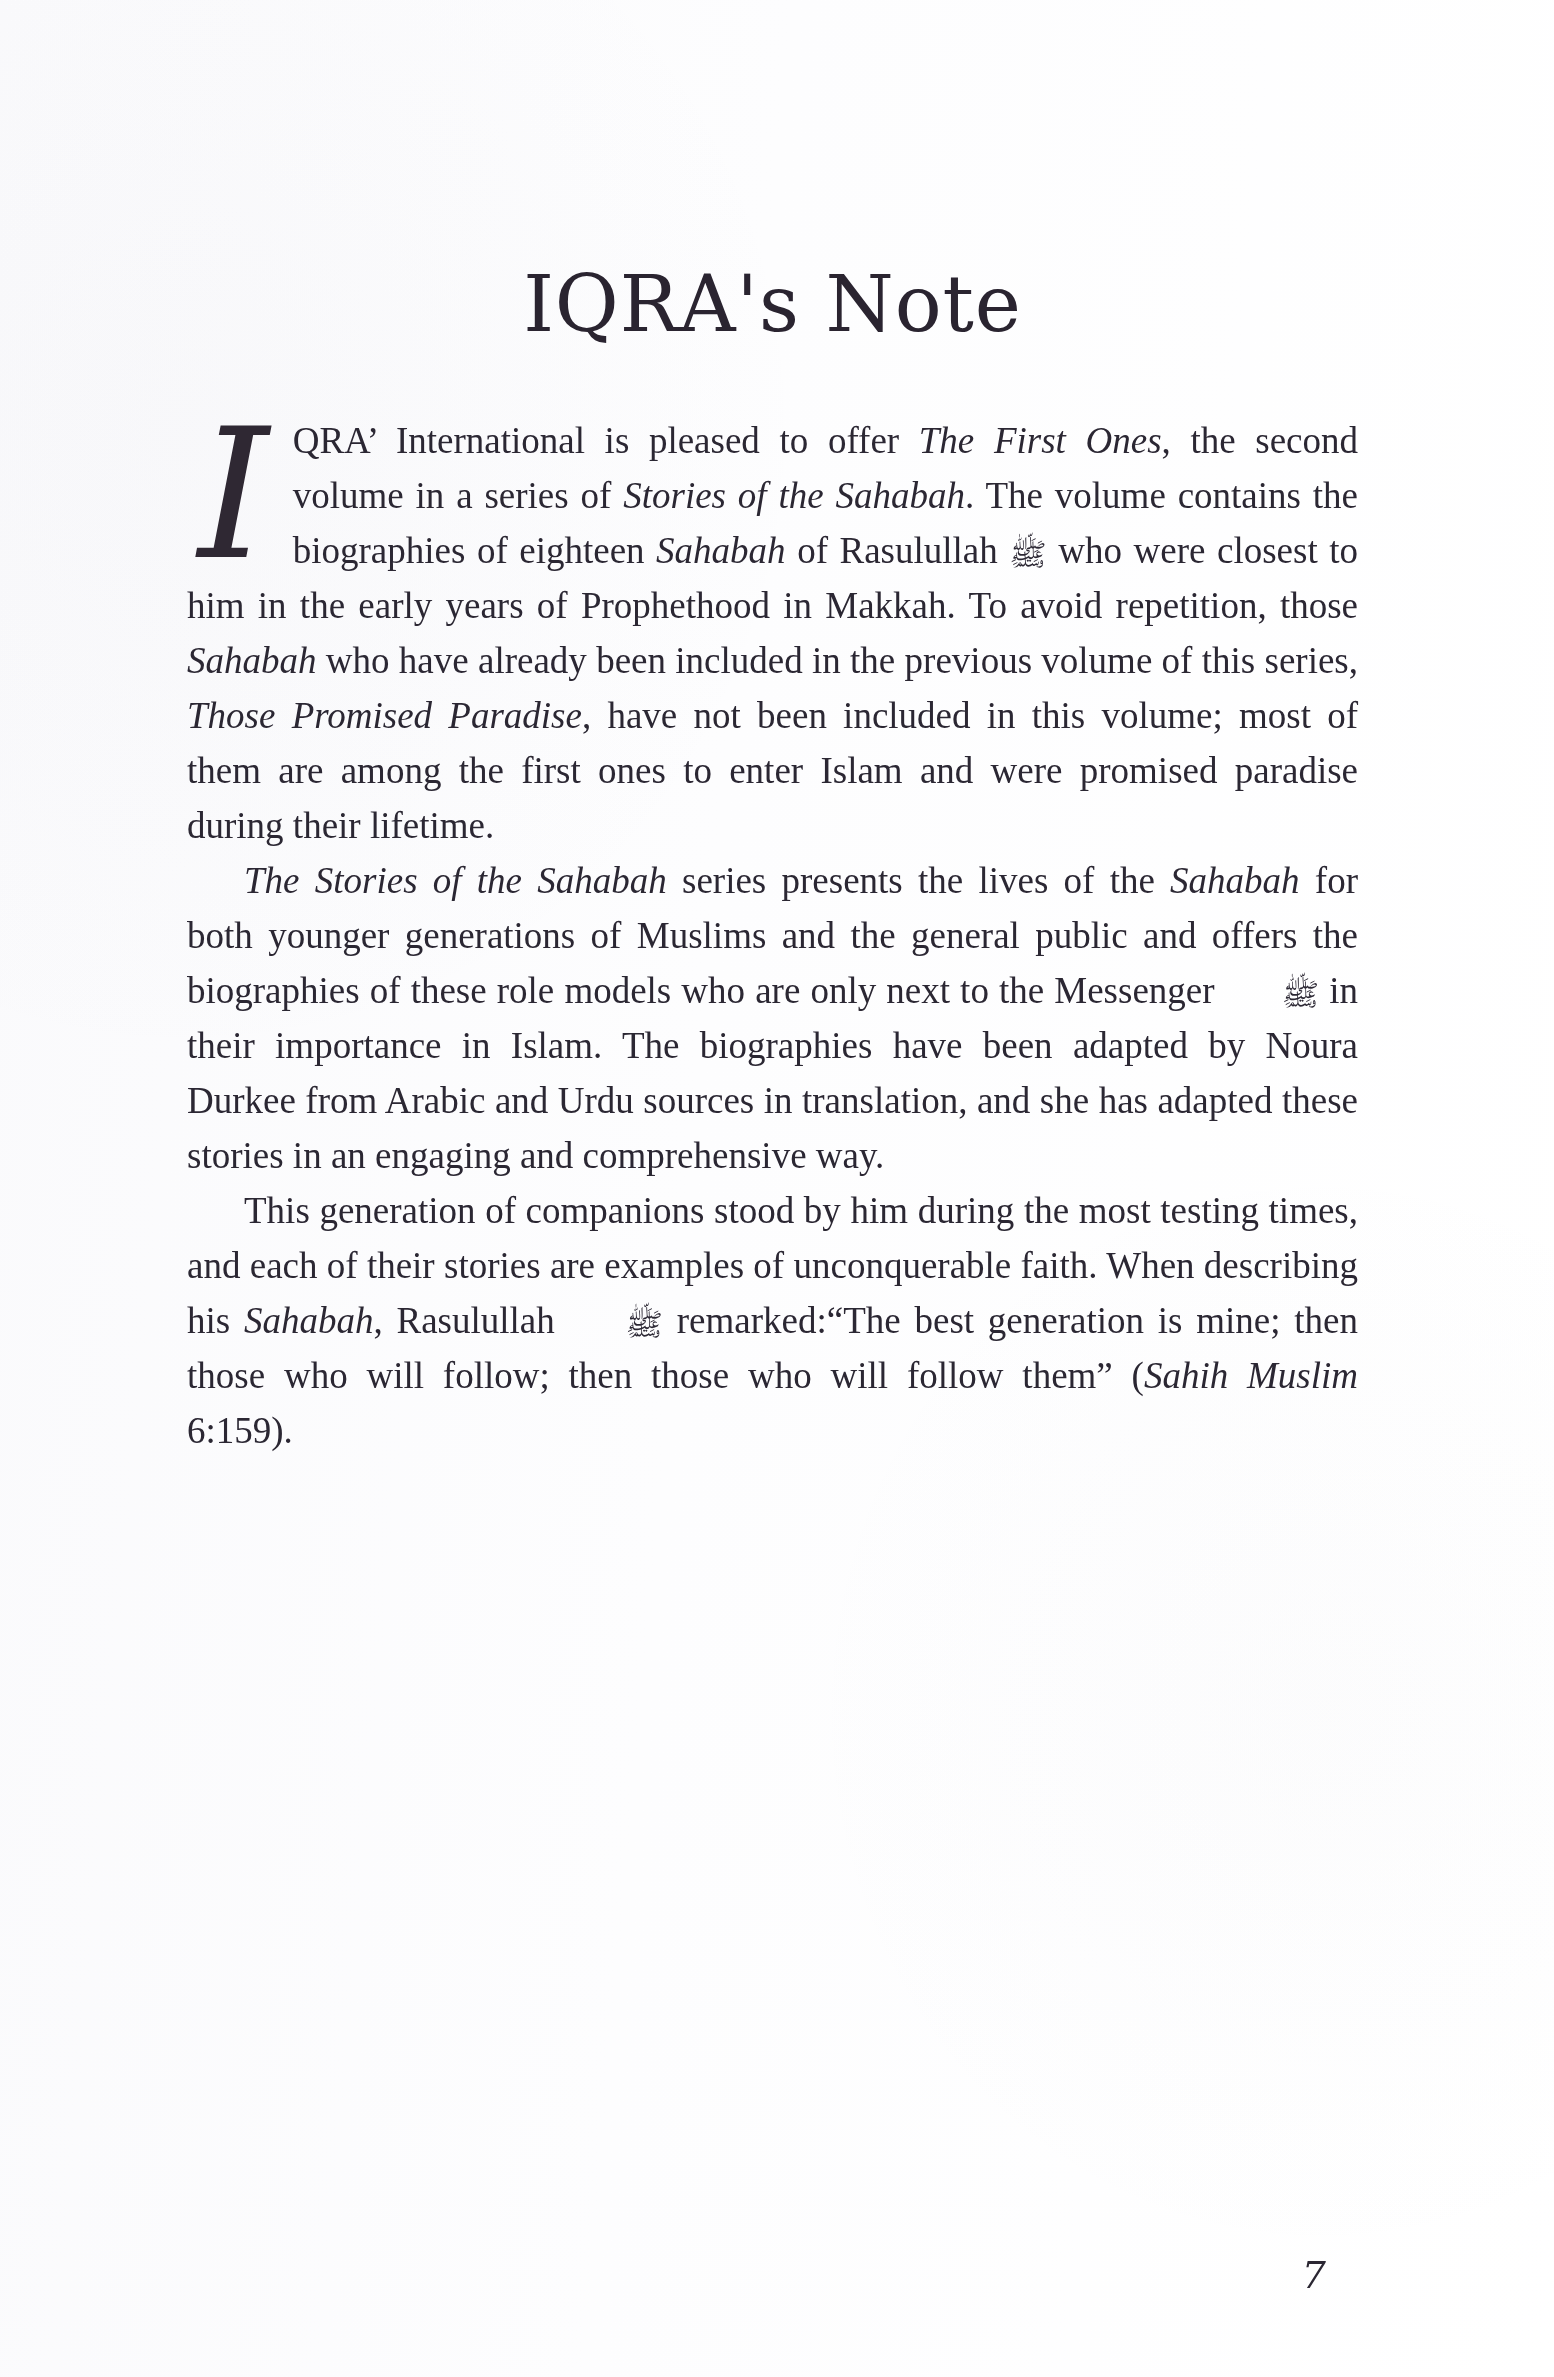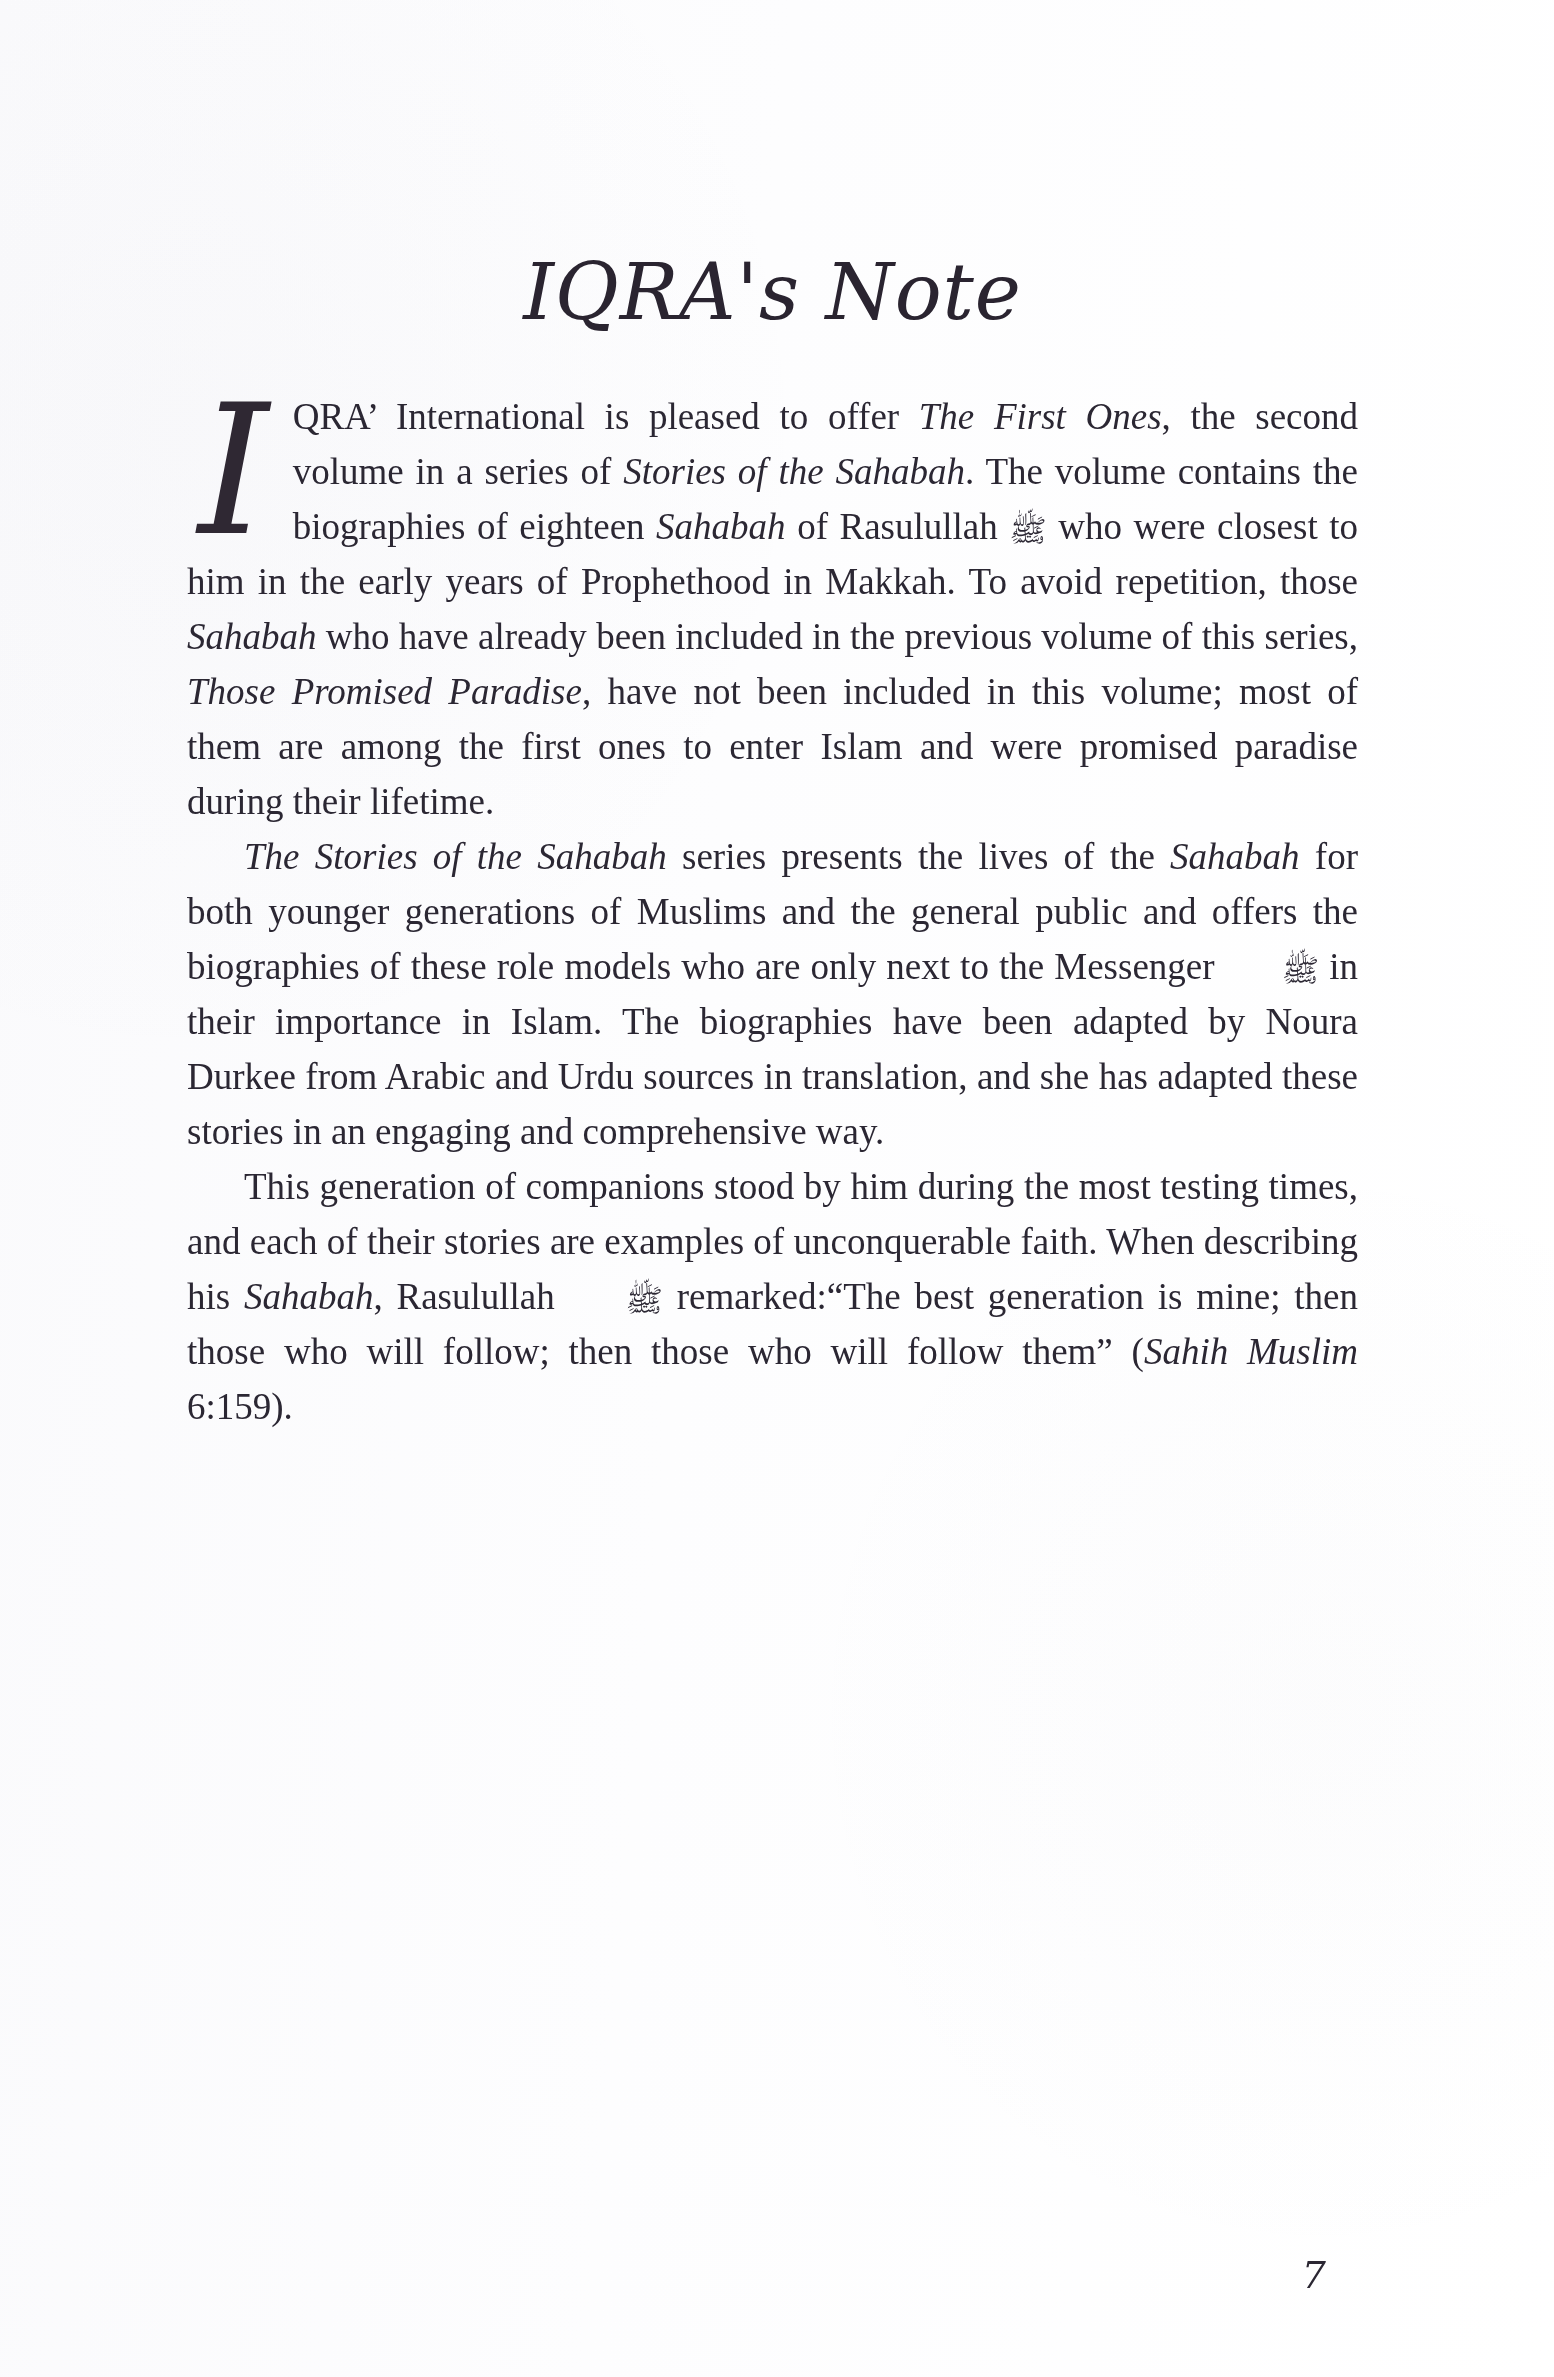--- a/index.html
+++ b/index.html
@@ -30,25 +30,24 @@
   }
   .content {
     position: absolute;
     left: 187px;
     top: 0;
     width: 1171px;
     height: 2377px;
   }
 
   .title {
-    margin: 0;
+    margin: 12px;
     padding-top: 253px;
     text-align: center;
     font-family: "DejaVu Serif", "Liberation Serif", serif;
-    font-style: italic;
     font-weight: 400;
     font-size: 78px;
     letter-spacing: 0.9px;
     color: #2a2430;
     line-height: 1;
     white-space: nowrap;
   }
 
   .body-text {
     margin: 0;

